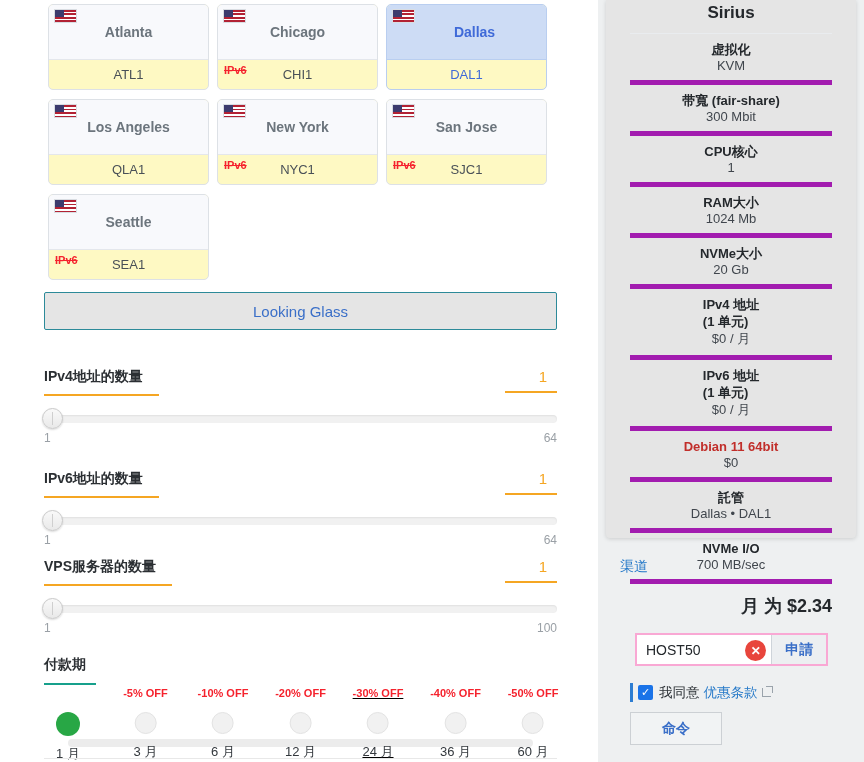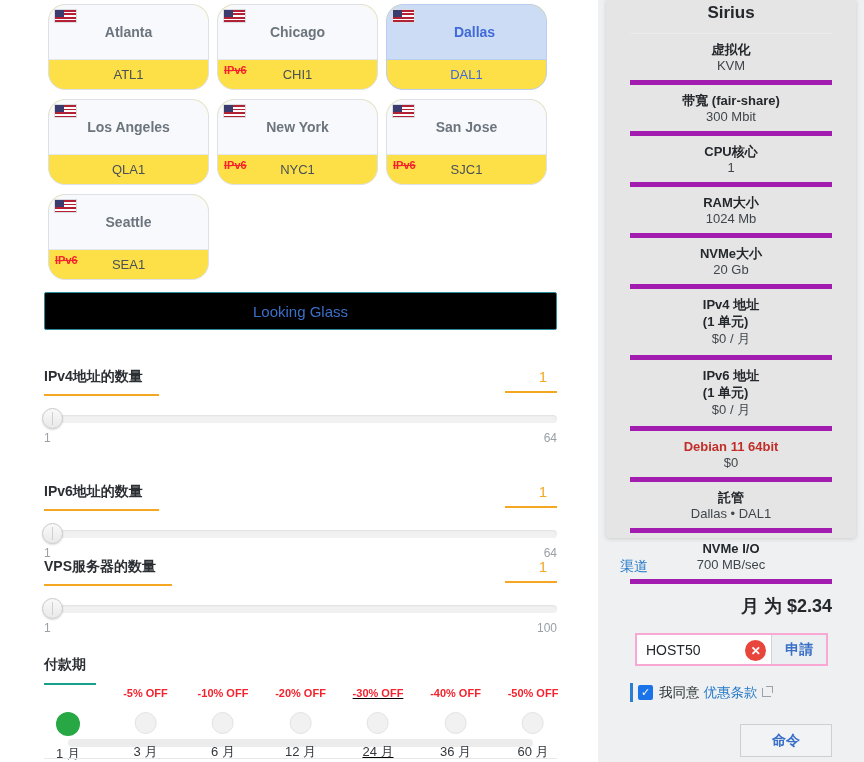--- a/index.html
+++ b/index.html
@@ -27,44 +27,44 @@
   .promo-apply { width:88px; background:#eceff1; border:0; font-size:14px; font-weight:bold; color:#3a6fc8; cursor:pointer; font-family:"Liberation Sans",sans-serif; }
 
   .agree-row { display:flex; align-items:center; margin:17px 0 0 0; font-size:13.5px; color:#2b3035; }
   .agree-caret { width:3px; height:19px; background:#2d7dd2; margin-right:5px; }
   .checkbox { width:15px; height:15px; background:#1a73e8; border-radius:2px; color:#fff; font-size:11px; line-height:15px;
               text-align:center; margin-right:6px; cursor:pointer; }
   .terms-link { color:#2478c8; text-decoration:none; margin-left:4px; cursor:pointer; }
   .ext-icon { display:inline-block; width:9px; height:9px; border:1px solid #9aa3ab; border-top:0; border-right:0; position:relative; margin-left:4px; }
   .ext-icon::after { content:""; position:absolute; left:3px; bottom:3px; width:6px; height:6px; border-top:1px solid #9aa3ab; border-right:1px solid #9aa3ab; }
 
-  .order-row { display:flex; justify-content:flex-end; margin-top:22px; }
+  .order-row { display:flex; justify-content:flex-start; margin-top:10px; }
   .order-btn { width:92px; height:33px; background:#f1f3f4; border:1px solid #ccd0d4; font-size:14px; font-weight:bold;
                color:#3a6fc8; cursor:pointer; font-family:"Liberation Sans",sans-serif; }
 
   .footer-link { position:absolute; left:620px; top:558px; font-size:14px; color:#2478c8; text-decoration:none; cursor:pointer; }
 
   
   .left { position:absolute; left:44px; top:0; width:513px; height:762px; }
 
   .cards { position:absolute; left:4px; top:4px; width:503px; display:grid; grid-template-columns:repeat(3,161px); column-gap:8px; row-gap:9px; }
-  .loc-card { border:1px solid #dde1e6; border-radius:17px; background:#fde047; overflow:hidden; cursor:pointer; }
+  .loc-card { border:1px solid #dde1e6; border-radius:5px; background:#fef9c3; overflow:hidden; cursor:pointer; }
   .loc-top { position:relative; height:55px; background:#f8f9fc; border-bottom:1px solid #e4e7ec; display:flex; align-items:center; justify-content:center; }
   .loc-name { font-size:14px; font-weight:bold; color:#6c757d; }
   .loc-bottom { position:relative; height:29px; display:flex; align-items:center; justify-content:center; }
   .loc-code { font-size:13px; color:#495057; }
   .loc-card.selected { border-color:#b9cef0; }
   .loc-card.selected .loc-top { background:#cddcf5; border-bottom-color:#b9cef0;padding-left:16px; }
   .loc-card.selected .loc-name, .loc-card.selected .loc-code { color:#3f6ad8; }
   .ipv6-tag { position:absolute; left:6px; top:4px; font-size:11px; font-weight:bold; color:#f5222d; text-decoration:line-through; }
   .flag { position:absolute; left:6px; top:5px; width:21px; height:12px;
           background:repeating-linear-gradient(180deg,#b22234 0 1.75px,#ffffff 1.75px 3.5px); box-shadow:0 0 0 1px #d9dde2; }
   .flag::after { content:""; position:absolute; left:0; top:0; width:9px; height:6.5px; background:#3c3b6e; }
 
-  .lg-btn { position:absolute; left:0; top:292px; width:513px; height:38px; background:#000000; border:1px solid #2c8a99;
+  .lg-btn { position:absolute; left:0; top:292px; width:513px; height:38px; background:#e5e5e5; border:1px solid #2c8a99;
             border-radius:2px; font-size:15px; color:#3a6fc8; cursor:pointer; font-family:"Liberation Sans",sans-serif; }
 
   .slider-group { position:absolute; left:0; width:513px; }
   .sg-head { display:flex; justify-content:space-between; align-items:flex-start; }
   .sg-label { font-size:14px; font-weight:bold; color:#2b2f33; border-bottom:2px solid #f5a623; padding:0 16px 8px 0; }
   .sg-value { font-size:15px; color:#f5a623; border-bottom:2px solid #f5a623; width:52px; text-align:right; padding:0 10px 6px 0; }
   .sg-track { position:relative; margin-top:19px; height:8px; background:#f1f1f1; border-radius:4px; box-shadow:inset 0 1px 2px rgba(0,0,0,.07); cursor:pointer; }
   .sg-handle { position:absolute; left:-2px; top:-7px; width:21px; height:21px; border-radius:50%;
                background:linear-gradient(#f9f9f9,#e9e9e9); border:1px solid #c9c9c9; box-shadow:0 1px 2px rgba(0,0,0,.15); cursor:grab; }
   .sg-handle::after { content:""; position:absolute; left:9px; top:3px; width:1px; height:13px; background:#cfcfcf; }
@@ -178,21 +178,21 @@
       </div>
       <div class="sg-track">
         <div class="sg-handle"></div>
       </div>
       <div class="sg-minmax">
         <span>1</span>
         <span>64</span>
       </div>
     </div>
 
-    <div class="slider-group" style="top:483px;">
+    <div class="slider-group" style="top:470px;">
       <div class="sg-head">
         <span class="sg-label">IPv6地址的数量</span>
         <span class="sg-value">1</span>
       </div>
       <div class="sg-track">
         <div class="sg-handle"></div>
       </div>
       <div class="sg-minmax">
         <span>1</span>
         <span>64</span>

